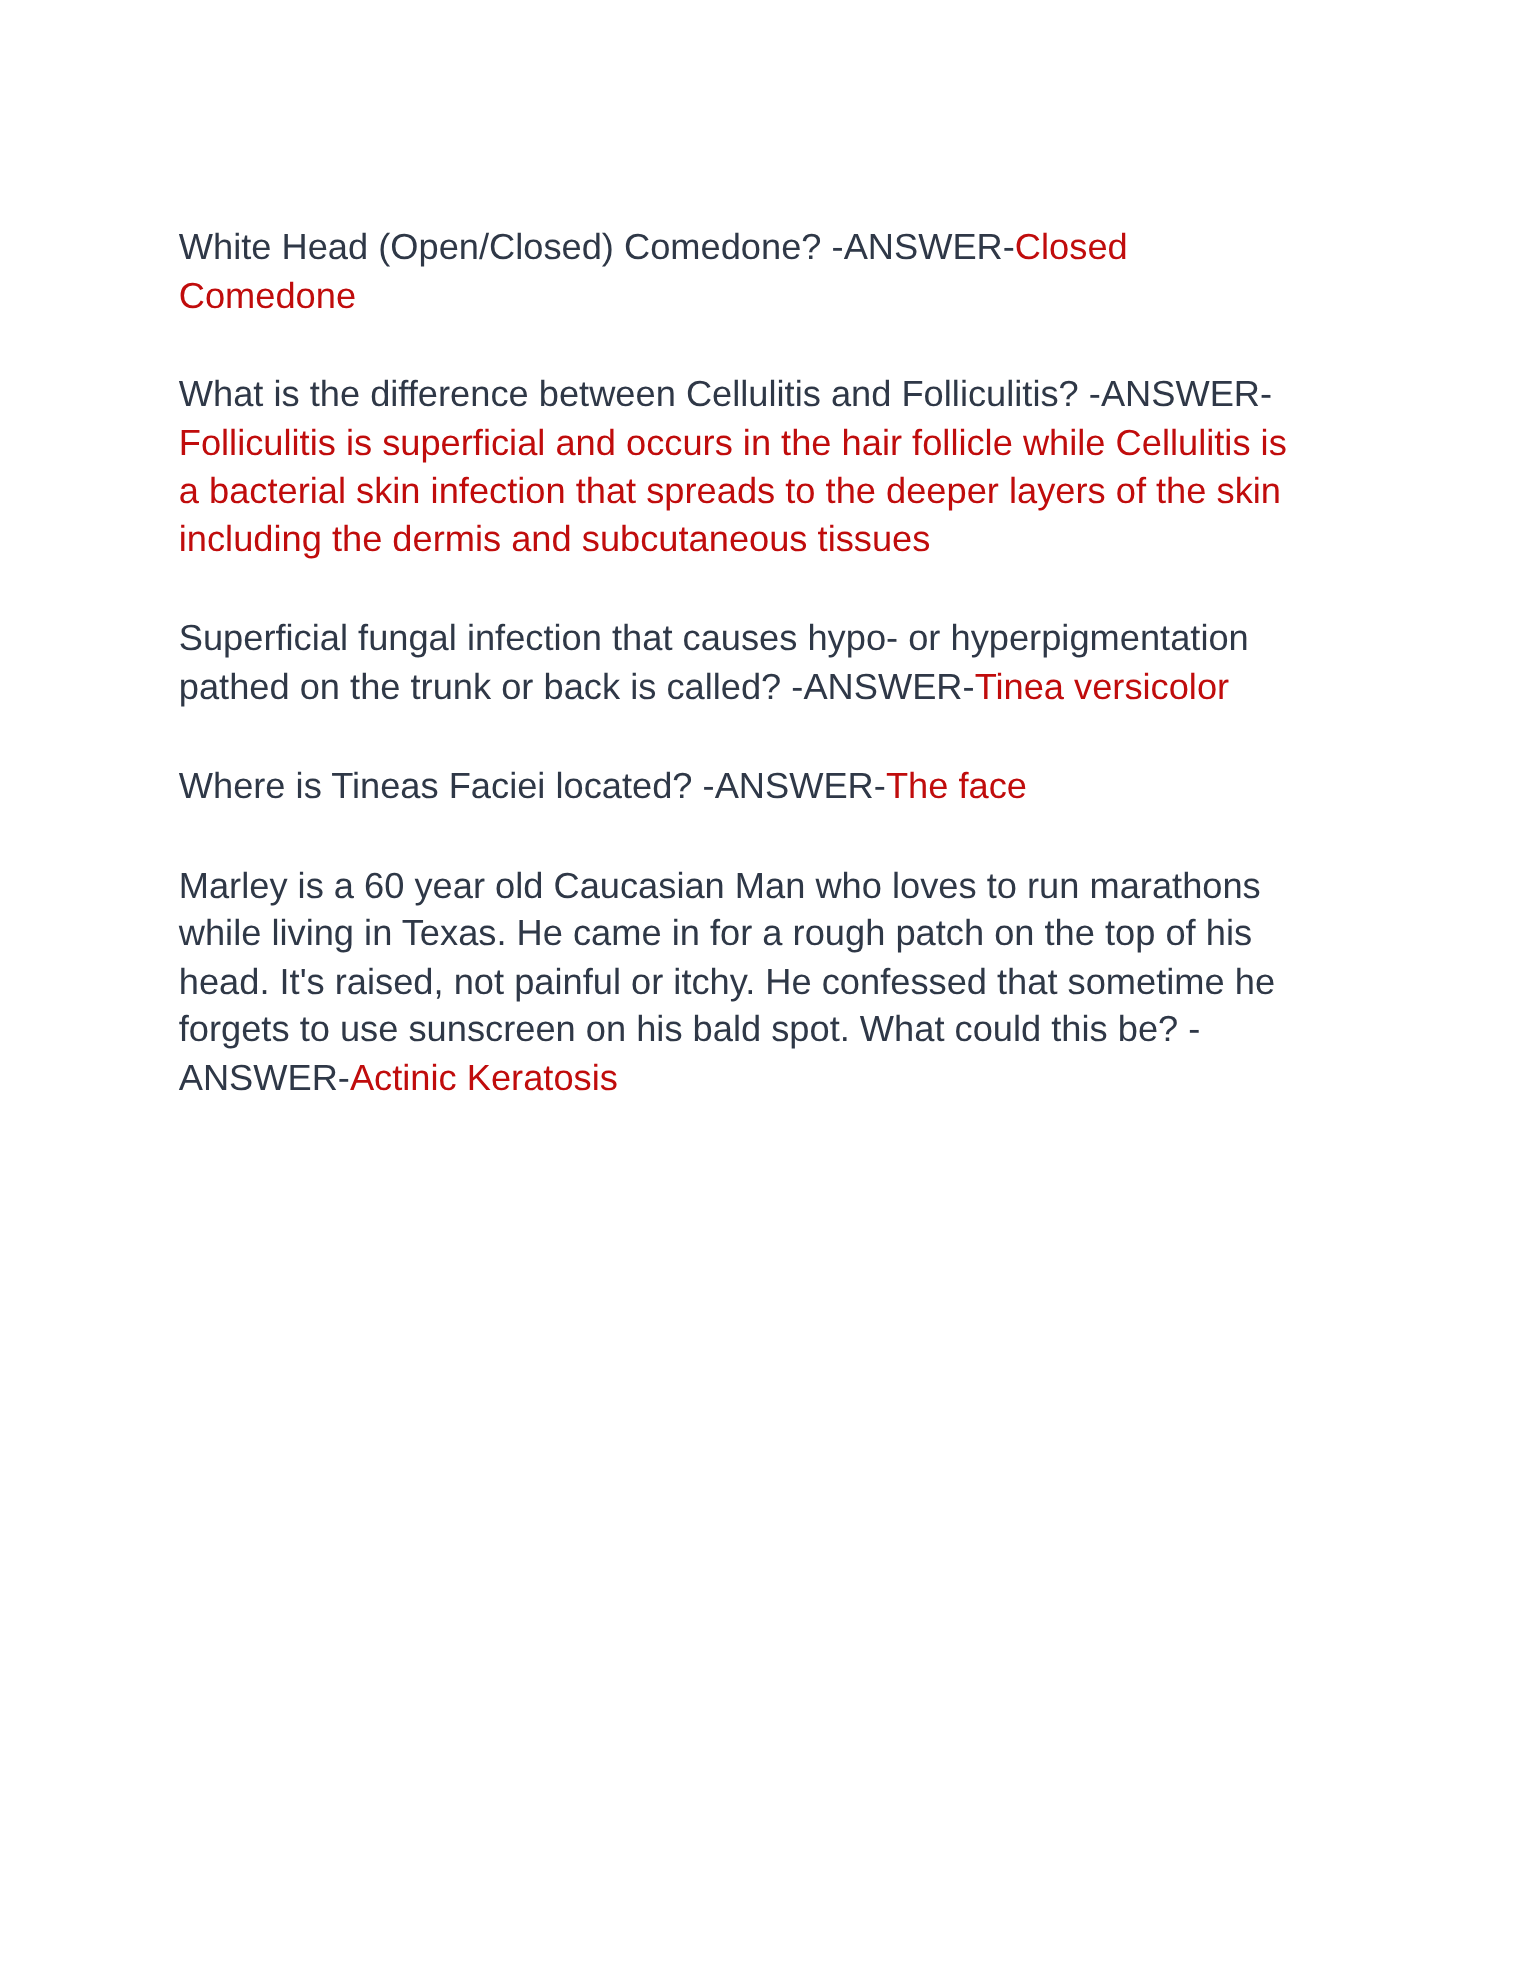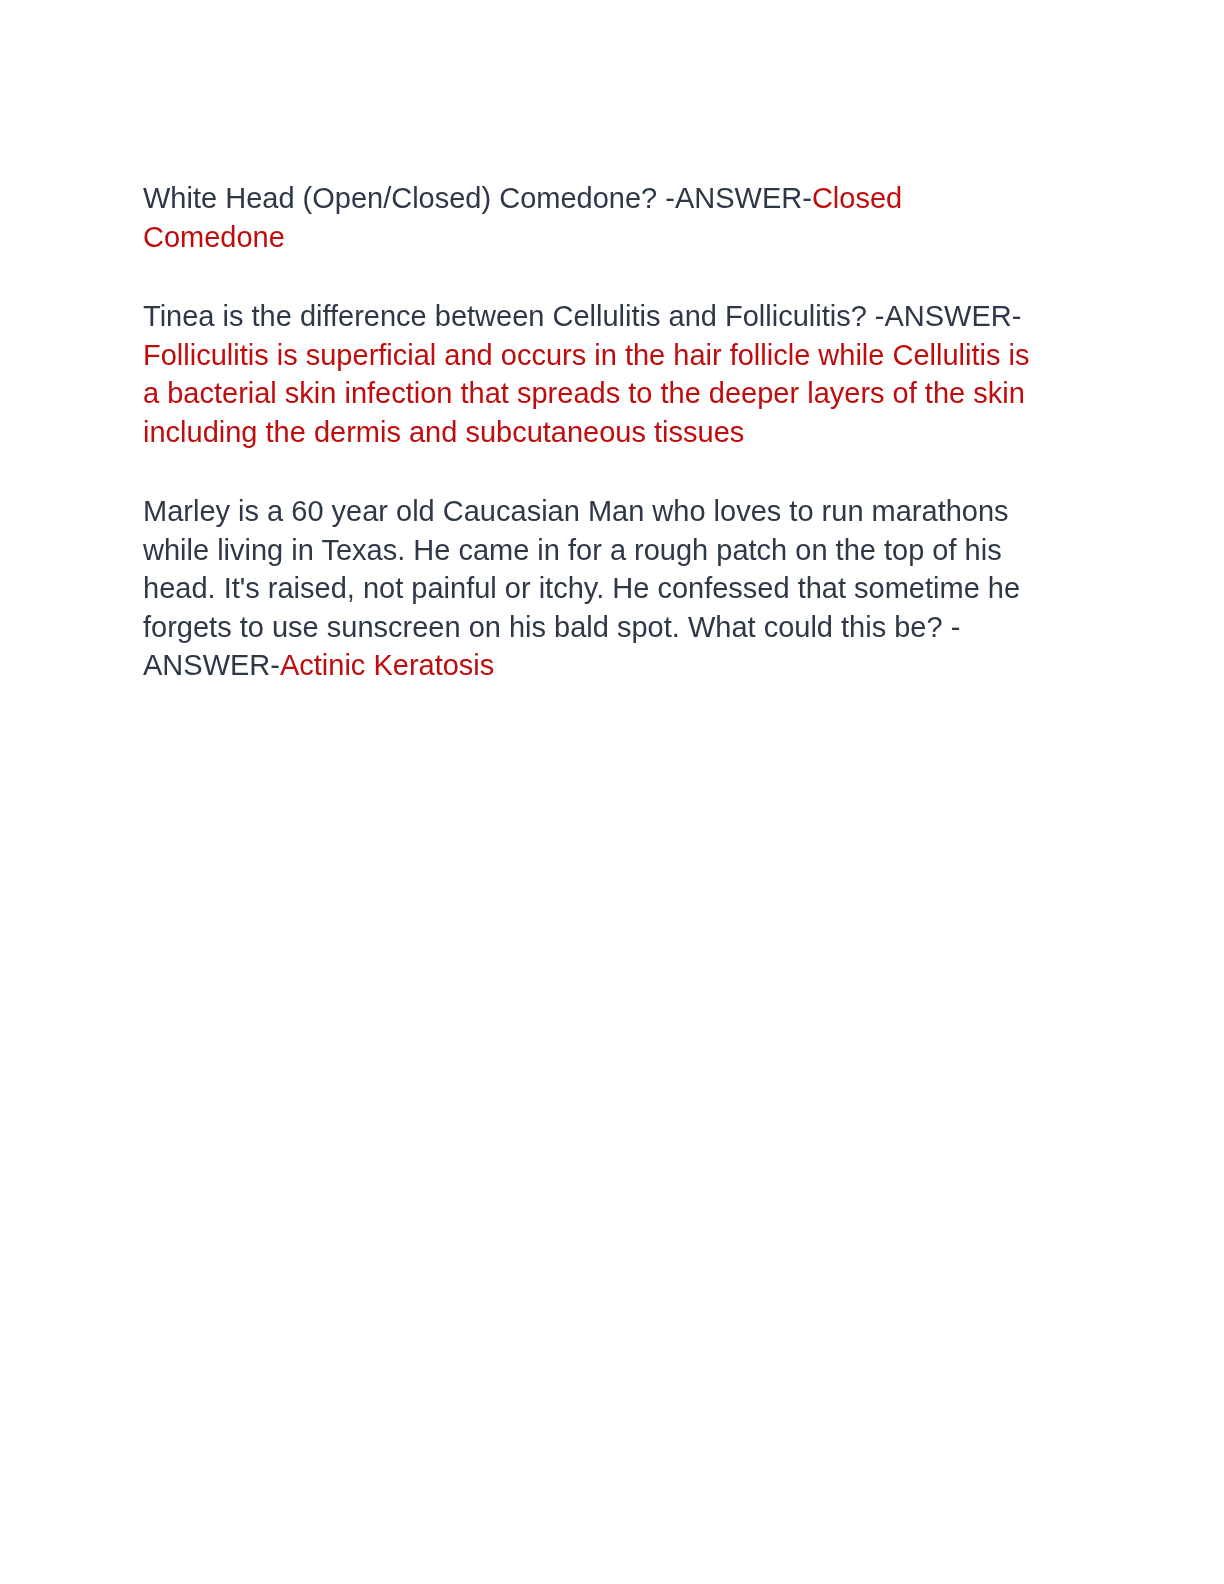--- a/index.html
+++ b/index.html
@@ -36,22 +36,24 @@
   }
 </style>
 </head>
 <body style="background: rgb(255, 255, 255);">
 
 <main class="page">
   <section id="qa-list">
   <p class="qa"><span class="q">White Head (Open/Closed) Comedone? </span><span class="sep">-ANSWER-</span><span class="a">Closed Comedone</span></p>
 
 
-  <p class="qa"><span class="q">Tinea is the difference between Cellulitis and Folliculitis? </span><span class="sep">-ANSWER-</span><span class="a">Folliculitis is superficial and occurs in the hair follicle while Cellulitis is a bacterial skin infection that spreads to the deeper layers of the skin including the dermis and subcutaneous tissues</span></p>
+  <p class="qa"><span class="q">What is the difference between Cellulitis and Folliculitis? </span><span class="sep">-ANSWER-</span><span class="a">Folliculitis is superficial and occurs in the hair follicle while Cellulitis is a bacterial skin infection that spreads to the deeper layers of the skin including the dermis and subcutaneous tissues</span></p>
+
+  <p class="qa"><span class="q">Superficial fungal infection that causes hypo- or hyperpigmentation pathed on the trunk or back is called? </span><span class="sep">-ANSWER-</span><span class="a">Tinea versicolor</span></p>
 
 
-
+  <p class="qa"><span class="q">Where is Tineas Faciei located? </span><span class="sep">-ANSWER-</span><span class="a">The face</span></p>
 
 
 
   <p class="qa"><span class="q">Marley is a 60 year old Caucasian Man who loves to run marathons while living in Texas. He came in for a rough patch on the top of his head. It's raised, not painful or itchy. He confessed that sometime he forgets to use sunscreen on his bald spot. What could this be? </span><span class="sep">-ANSWER-</span><span class="a">Actinic Keratosis</span></p>
 </section>
 </main>
 
 </body></html>

